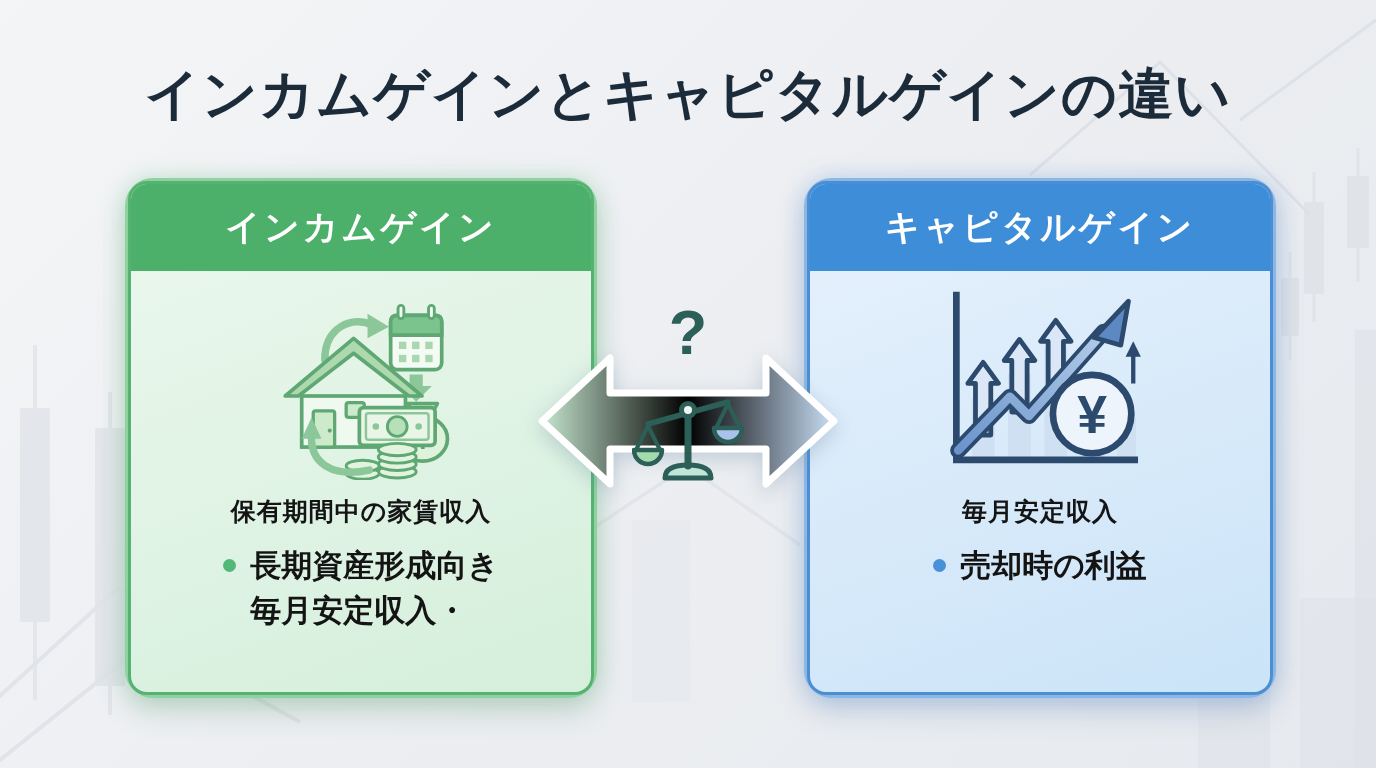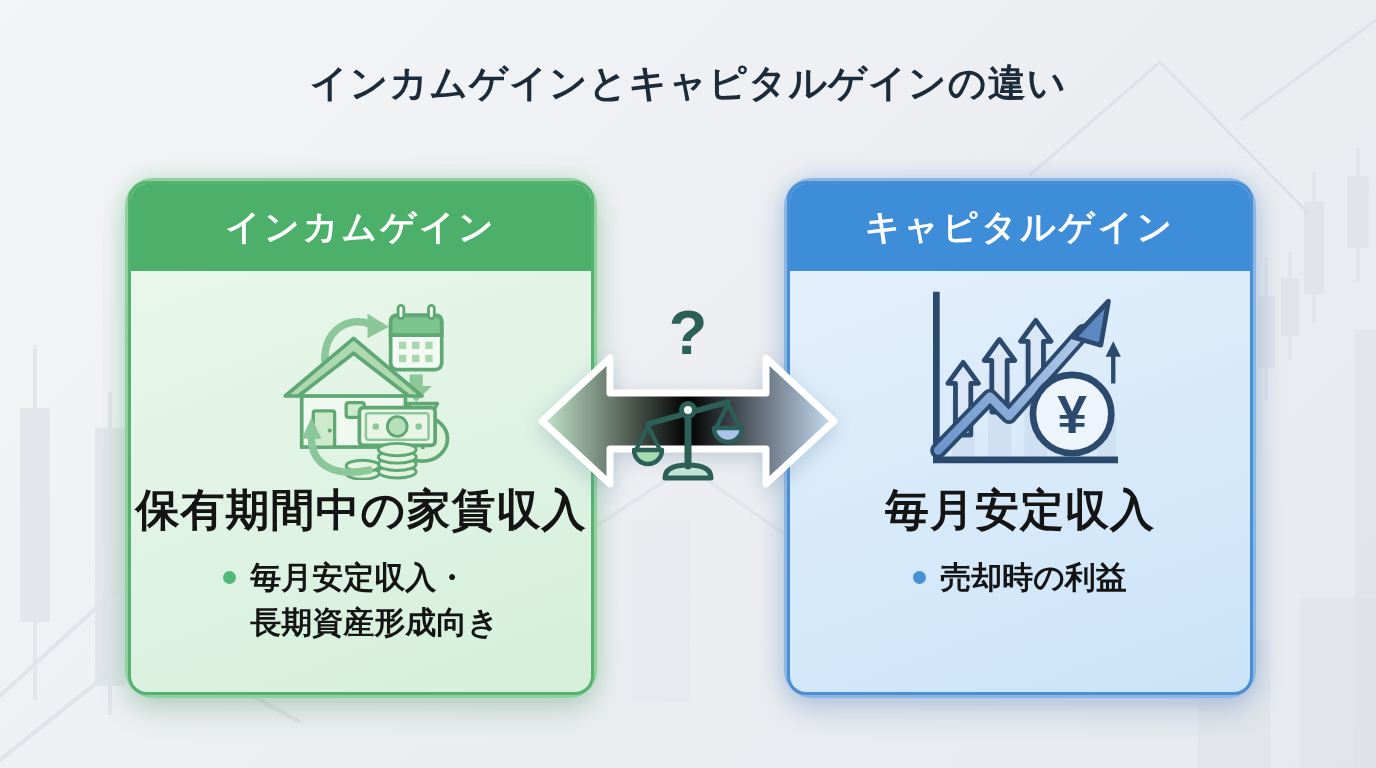--- a/index.html
+++ b/index.html
@@ -24,34 +24,34 @@
     background:#eceef1;
   }
   .stage{
     position:relative;width:1376px;height:768px;
     background:linear-gradient(135deg,#f4f5f7 0%,#edeff2 45%,#e6e9ee 100%);
     overflow:hidden;
   }
   .bg-decor{position:absolute;inset:0;pointer-events:none;}
   .title{
     position:absolute;top:58px;left:0;width:100%;margin:0;
-    text-align:center;font-size:38px;font-weight:800;letter-spacing:1px;
+    text-align:center;font-size:55px;font-weight:800;letter-spacing:1px;
     color:var(--title-color);
   }
   
   .card{
     position:absolute;top:178px;width:472px;height:520px;
     background:#ffffff;border-radius:28px;box-sizing:border-box;
   }
   .card.green{
     left:125px;border:3px solid var(--green-border-outer);
     box-shadow:0 14px 28px rgba(70,130,90,.22),0 0 22px rgba(120,200,150,.35);
   }
   .card.blue{
-    left:784px;border:3px solid var(--blue-border-outer);
+    left:804px;border:3px solid var(--blue-border-outer);
     box-shadow:0 14px 28px rgba(70,110,170,.22),0 0 22px rgba(110,160,220,.35);
   }
   .card-inner{
     height:100%;border-radius:19px;overflow:hidden;display:flex;flex-direction:column;
     box-sizing:border-box;
   }
   .green .card-inner{
     border:3px solid var(--green-border-inner);
     background:linear-gradient(160deg,var(--green-body-light) 0%,var(--green-body-dark) 100%);
   }
@@ -61,21 +61,21 @@
   }
   .card-header{
     flex:0 0 87px;display:flex;align-items:center;justify-content:center;
     color:#ffffff;font-size:35px;font-weight:800;letter-spacing:3px;
   }
   .green .card-header{background:var(--green-accent);}
   .blue .card-header{background:var(--blue-accent);}
   .card-body{flex:1;display:flex;flex-direction:column;align-items:center;padding-top:8px;}
   .icon-wrap{height:198px;display:flex;align-items:center;justify-content:center;margin-top:4px;}
   .highlight{
-    font-size:44px;font-weight:800;color:var(--text-dark);
+    margin-top:14px;font-size:25px;font-weight:800;color:var(--text-dark);
     text-align:center;letter-spacing:1px;
   }
   .bullet-row{display:flex;margin-top:16px;}
   .dot{width:13px;height:13px;border-radius:50%;margin:15px 14px 0 0;flex:0 0 13px;}
   .green-dot{background:#52b878;}
   .blue-dot{background:#4a90d9;}
   .bullet-text{font-size:31px;font-weight:800;color:var(--text-dark);line-height:1.45;text-align:left;}
   
   .qmark{
     position:absolute;top:296px;left:638px;width:100px;text-align:center;
@@ -173,22 +173,22 @@
             </g>
 
             <path d="M116,226 C70,236 44,216 46,184" fill="none" stroke="#8cc79a" stroke-width="9" stroke-linecap="round"></path>
             <polygon points="34,188 46,162 58,188" fill="#8cc79a"></polygon>
           </svg>
         </div>
         <div class="highlight">保有期間中の家賃収入</div>
         <div class="bullet-row">
           <span class="dot green-dot"></span>
           <div class="bullet-text">
+            <div>長期資産形成向き</div>
             <div>毎月安定収入・</div>
-            <div>長期資産形成向き</div>
           </div>
         </div>
       </div>
     </div>
   </section>
 
   <section class="card blue">
     <div class="card-inner">
       <div class="card-header">キャピタルゲイン</div>
       <div class="card-body">

